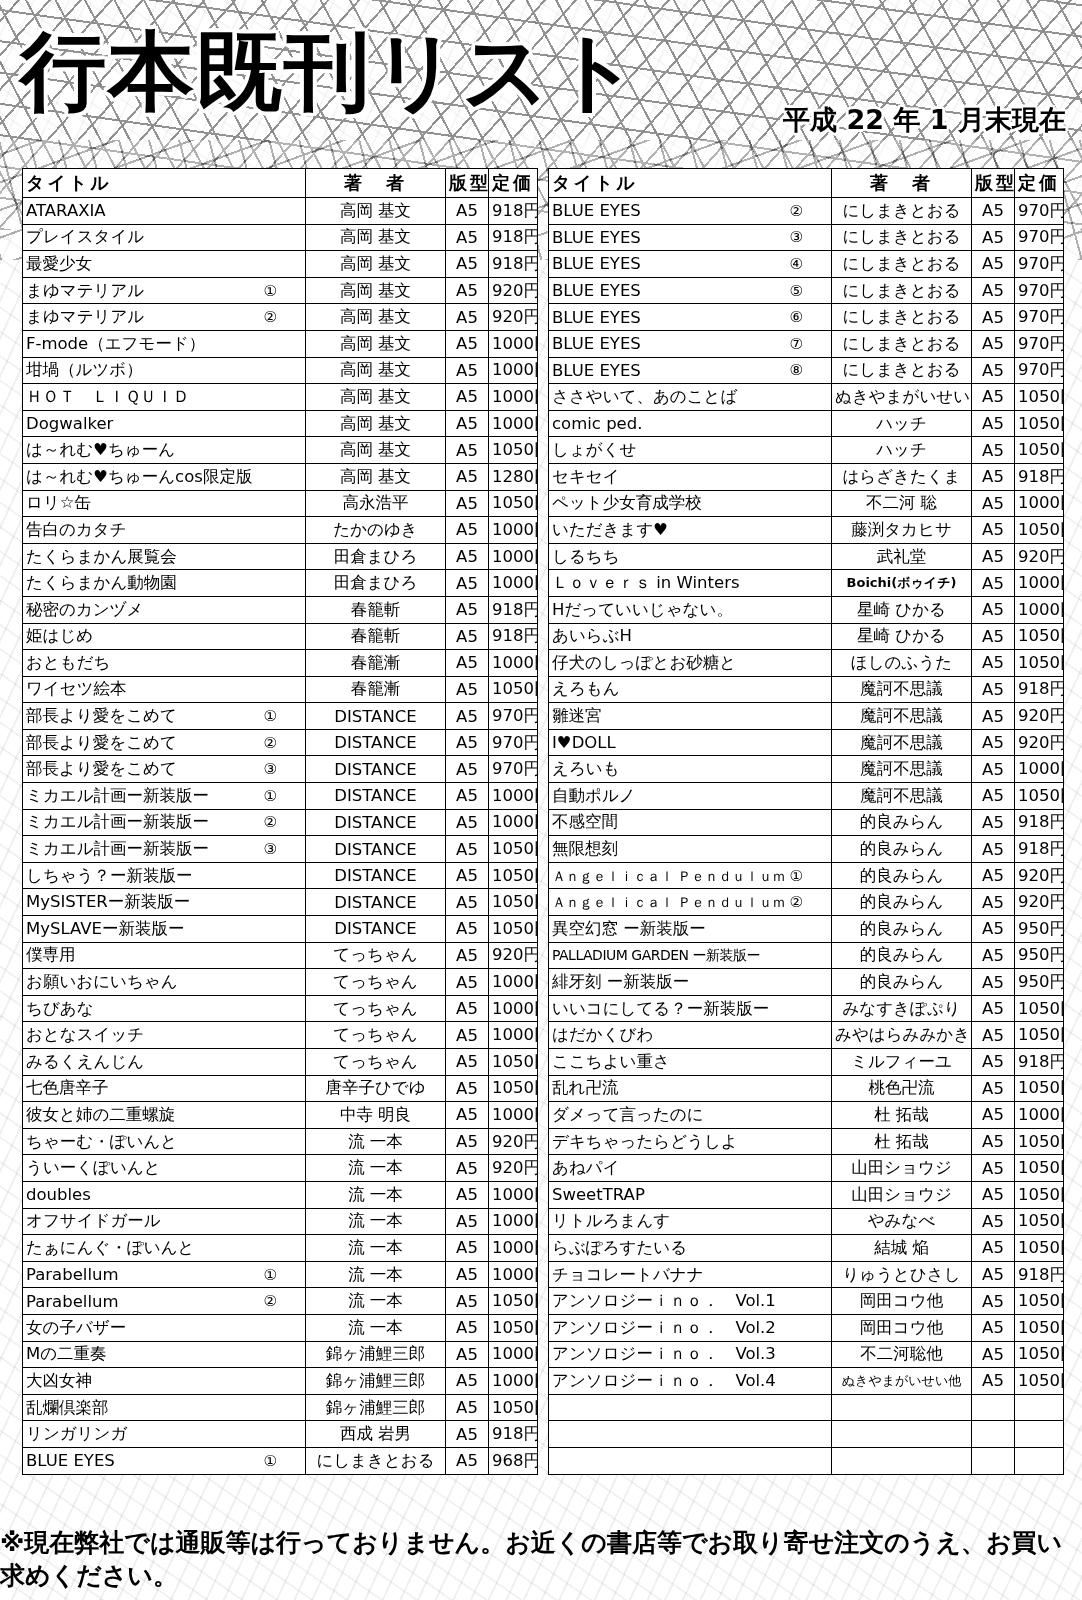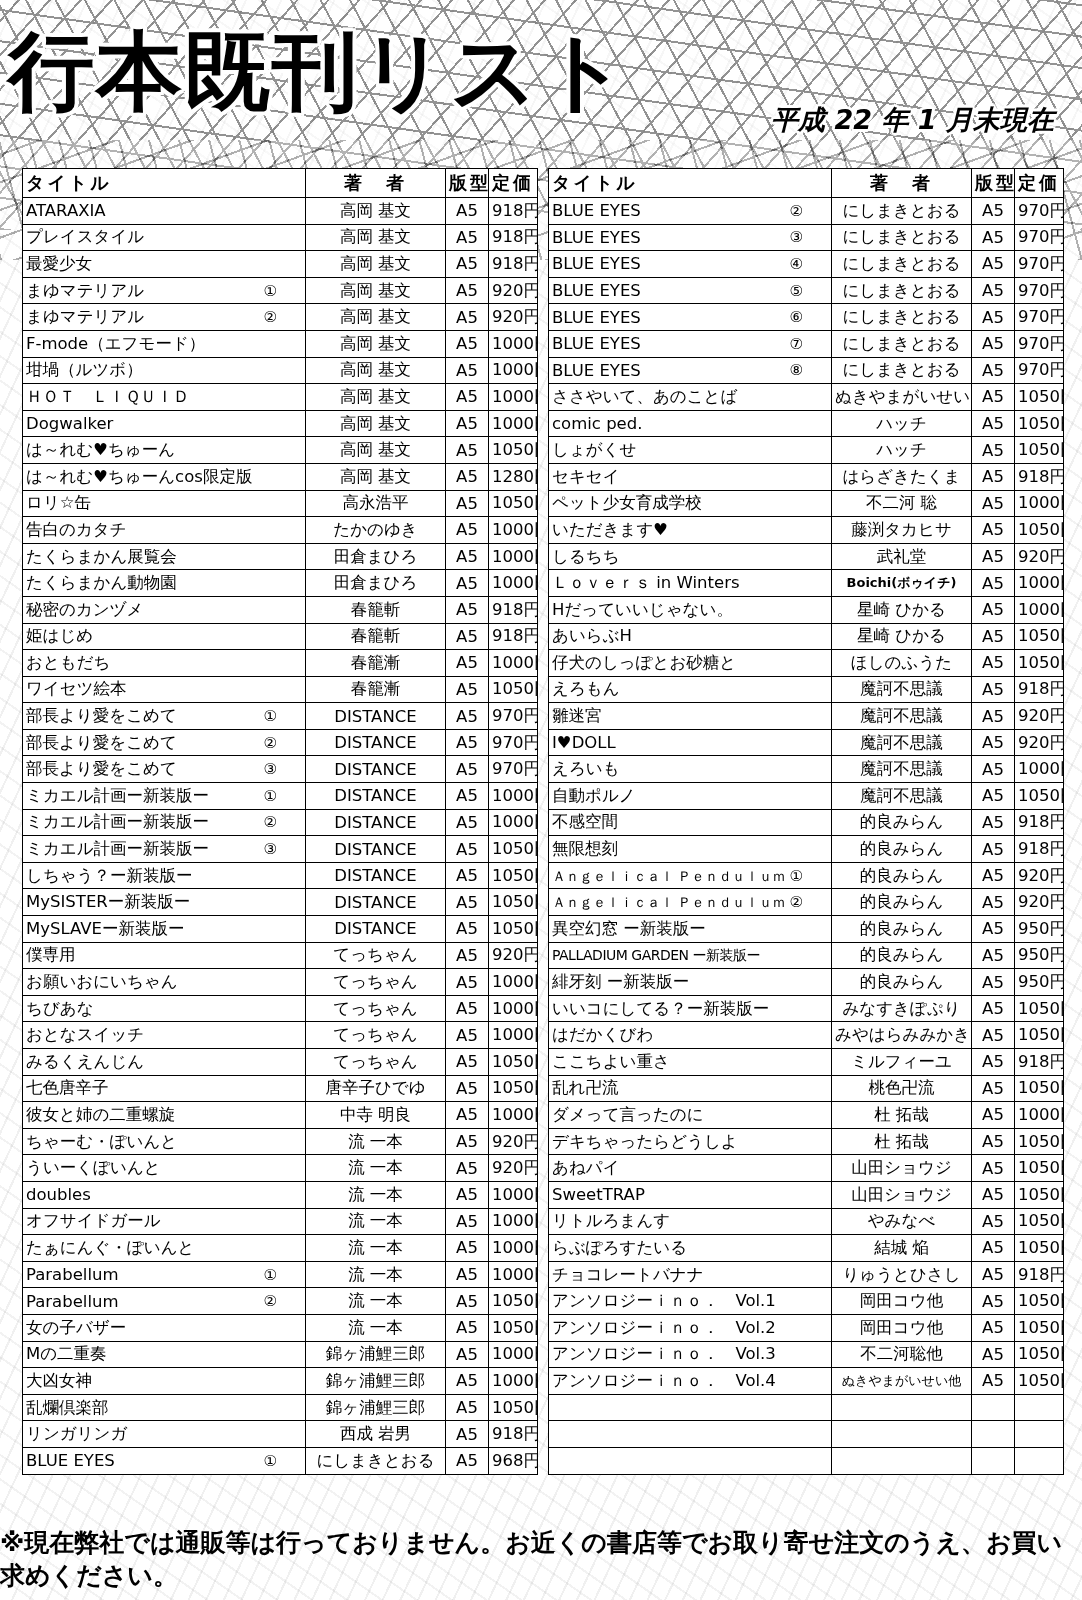--- a/index.html
+++ b/index.html
@@ -41,21 +41,21 @@
     width: 1082px;
     height: 120px;
     background-color: #ffffff;
     background-image:
       repeating-linear-gradient(75deg, #000 0 2px, transparent 2px 29px),
       repeating-linear-gradient(-20deg, #000 0 2px, transparent 2px 26px);
     opacity: 0.3;
   }
   .title-wrap {
     position: absolute;
-    left: 8px;
+    left: 20px;
     top: 28px;
     width: 1060px;
     height: 120px;
   }
   .main-title {
     font-family: "DejaVu Sans", sans-serif;
     font-weight: bold;
     font-size: 86px;
     line-height: 1;
     letter-spacing: 2px;
@@ -72,21 +72,20 @@
     right: 14px;
     top: 74px;
     font-family: "DejaVu Sans", sans-serif;
     font-weight: bold;
     font-size: 27px;
     color: #000;
     text-shadow:
       2px 2px 0 #fff, -2px 2px 0 #fff, 2px -2px 0 #fff, -2px -2px 0 #fff,
       0 3px 0 #fff, 0 -3px 0 #fff, 3px 0 0 #fff, -3px 0 0 #fff;
     white-space: nowrap;
-    font-style: italic;
   }
   .tables {
     position: absolute;
     left: 22px;
     top: 168px;
     width: 1040px;
     display: flex;
     gap: 10px;
   }
   table.list {

